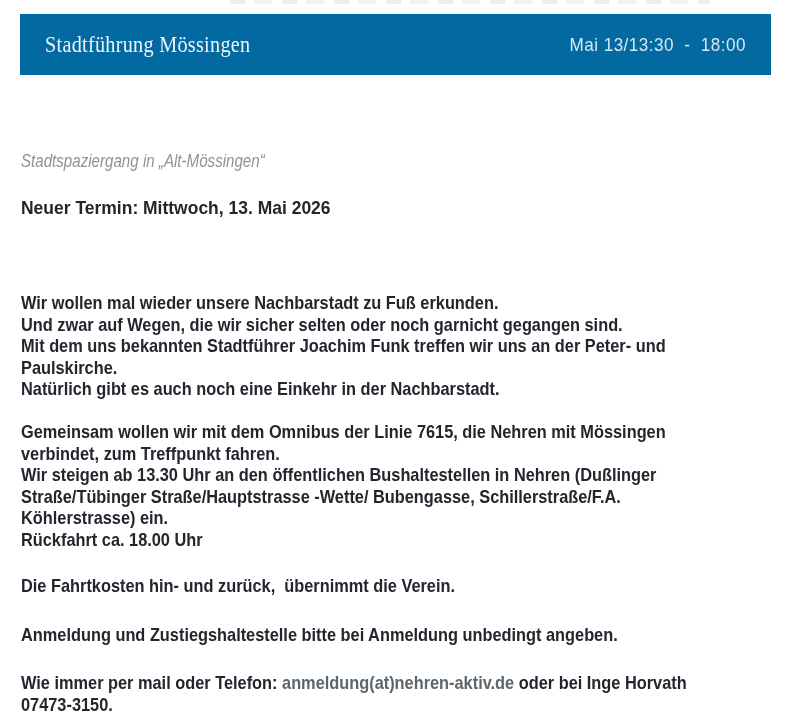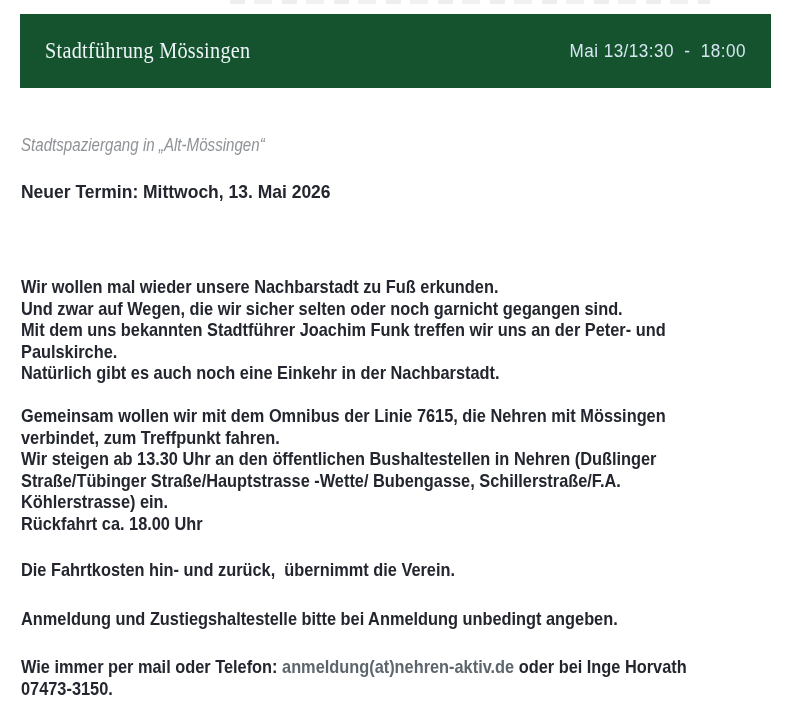--- a/index.html
+++ b/index.html
@@ -17,38 +17,38 @@
     width: 480px; height: 4px;
     background: repeating-linear-gradient(90deg,
       #e8e8ea 0 15px, #ffffff 15px 24px,
       #ededee 24px 42px, #ffffff 42px 52px);
     opacity: .75;
   }
 
   
   .header-bar {
     position: absolute; top: 14px; left: 20px;
-    width: 751px; height: 74px;
-    background: #14532d;
+    width: 751px; height: 61px;
+    background: #0369a1;
     display: flex; align-items: center; justify-content: space-between;
     padding: 0 25px; box-sizing: border-box;
   }
   .header-title {
     font-family: "Liberation Serif", serif;
     font-size: 23px; color: #eef5f9;
     transform: scaleX(0.88); transform-origin: 0 50%;
     white-space: pre; letter-spacing: .3px;
   }
   .header-datetime {
     font-size: 19px; color: #d6e6f2;
     transform: scaleX(0.9); transform-origin: 100% 50%;
     white-space: pre; letter-spacing: .5px;
   }
 
-  .content { position: absolute; top: 0; left: 0; width: 800px; height: 549px; }
+  .content { position: absolute; top: 16px; left: 0; width: 800px; height: 549px; }
 
   .line { white-space: pre; }
 
   .subtitle {
     position: absolute; top: 134px; left: 21px;
     font-style: italic; font-size: 18px; color: #8f9296;
     line-height: 22px;
     transform: scaleX(0.84); transform-origin: 0 0;
     white-space: pre; font-weight: 400;
   }

